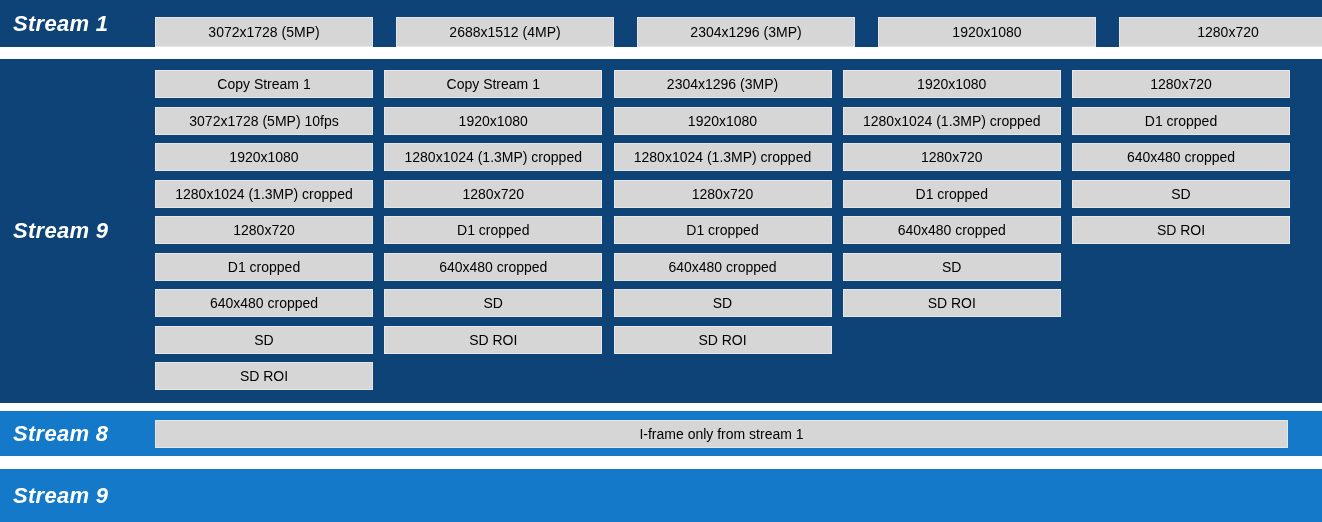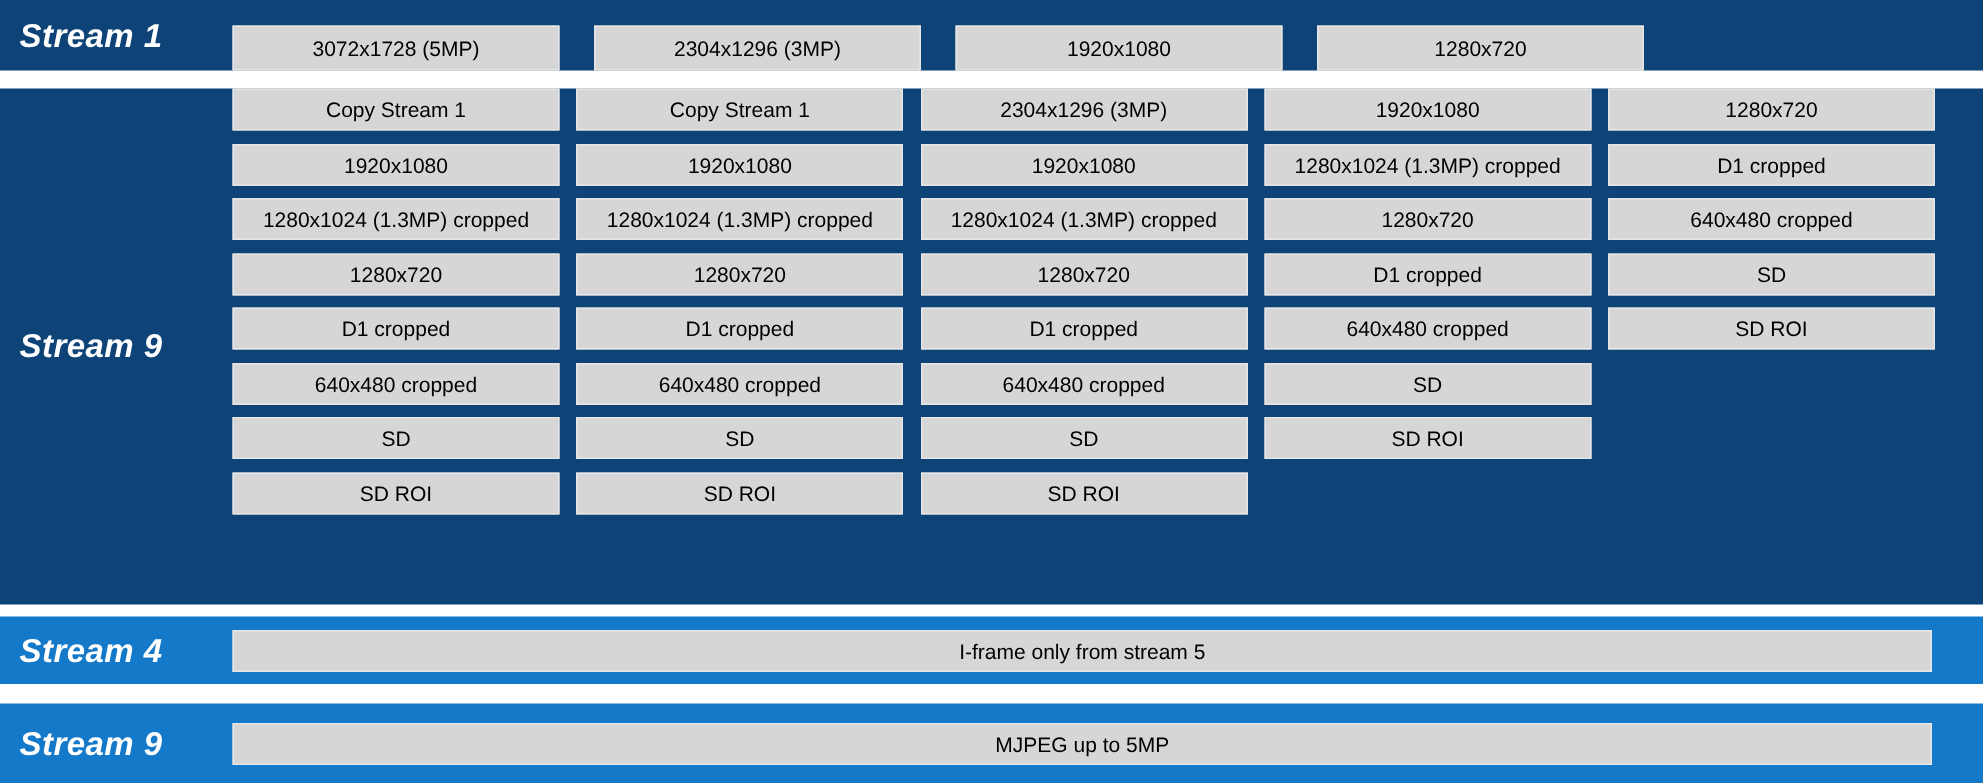--- a/index.html
+++ b/index.html
@@ -24,21 +24,21 @@
     display: flex; align-items: center; padding-left: 13px;
     color: var(--label_text, #ffffff);
     font-size: 22px; font-style: italic; font-weight: 700;
     letter-spacing: 0.3px;
     white-space: nowrap;
     border-radius: 22px;
   }
 
   .content { flex: 1; display: flex; }
   .kind-row     { align-items: flex-end; column-gap: 23px; }
-  .kind-columns { column-gap: 11.25px; }
+  .kind-columns { column-gap: 11.25px; padding-top: 11px; }
   .kind-wide    { align-items: center; }
 
   .col { display: flex; flex-direction: column; width: 218px; row-gap: 8.5px; }
 
   .opt-box {
     background: var(--box_fill, #d6d6d6);
     color: var(--box_text, #000000);
     border: 1px solid #e6e6e6;
     box-sizing: border-box;
     display: flex; align-items: center; justify-content: center;
@@ -49,30 +49,32 @@
   .wide-box { width: 1133px; height: 28px; }
 </style>
 </head>
 <body>
 
 <div id="diagram">
     <div class="band band-0 theme-dark">
       <div class="stream-label">Stream 1</div>
       <div class="content kind-row">
         <div class="opt-box row-box">3072x1728 (5MP)</div>
+        <div class="opt-box row-box">2688x1512 (4MP)</div>
         <div class="opt-box row-box">2304x1296 (3MP)</div>
         <div class="opt-box row-box">1920x1080</div>
         <div class="opt-box row-box">1280x720</div>
       </div>
     </div>
     <div class="band band-1 theme-dark">
       <div class="stream-label">Stream 9</div>
       <div class="content kind-columns">
         <div class="col">
           <div class="opt-box">Copy Stream 1</div>
+          <div class="opt-box">3072x1728 (5MP) 10fps</div>
           <div class="opt-box">1920x1080</div>
           <div class="opt-box">1280x1024 (1.3MP) cropped</div>
           <div class="opt-box">1280x720</div>
           <div class="opt-box">D1 cropped</div>
           <div class="opt-box">640x480 cropped</div>
           <div class="opt-box">SD</div>
           <div class="opt-box">SD ROI</div>
         </div>
         <div class="col">
           <div class="opt-box">Copy Stream 1</div>
@@ -106,24 +108,21 @@
         <div class="col">
           <div class="opt-box">1280x720</div>
           <div class="opt-box">D1 cropped</div>
           <div class="opt-box">640x480 cropped</div>
           <div class="opt-box">SD</div>
           <div class="opt-box">SD ROI</div>
         </div>
       </div>
     </div>
     <div class="band band-2 theme-light">
-      <div class="stream-label">Stream 4</div>
+      <div class="stream-label">Stream 8</div>
       <div class="content kind-wide">
-        <div class="opt-box wide-box">I-frame only from stream 5</div>
+        <div class="opt-box wide-box">I-frame only from stream 1</div>
       </div>
     </div>
     <div class="band band-3 theme-light">
       <div class="stream-label">Stream 9</div>
-      <div class="content kind-wide">
-        <div class="opt-box wide-box">MJPEG up to 5MP</div>
-      </div>
     </div>
   </div>
 
 </body></html>

